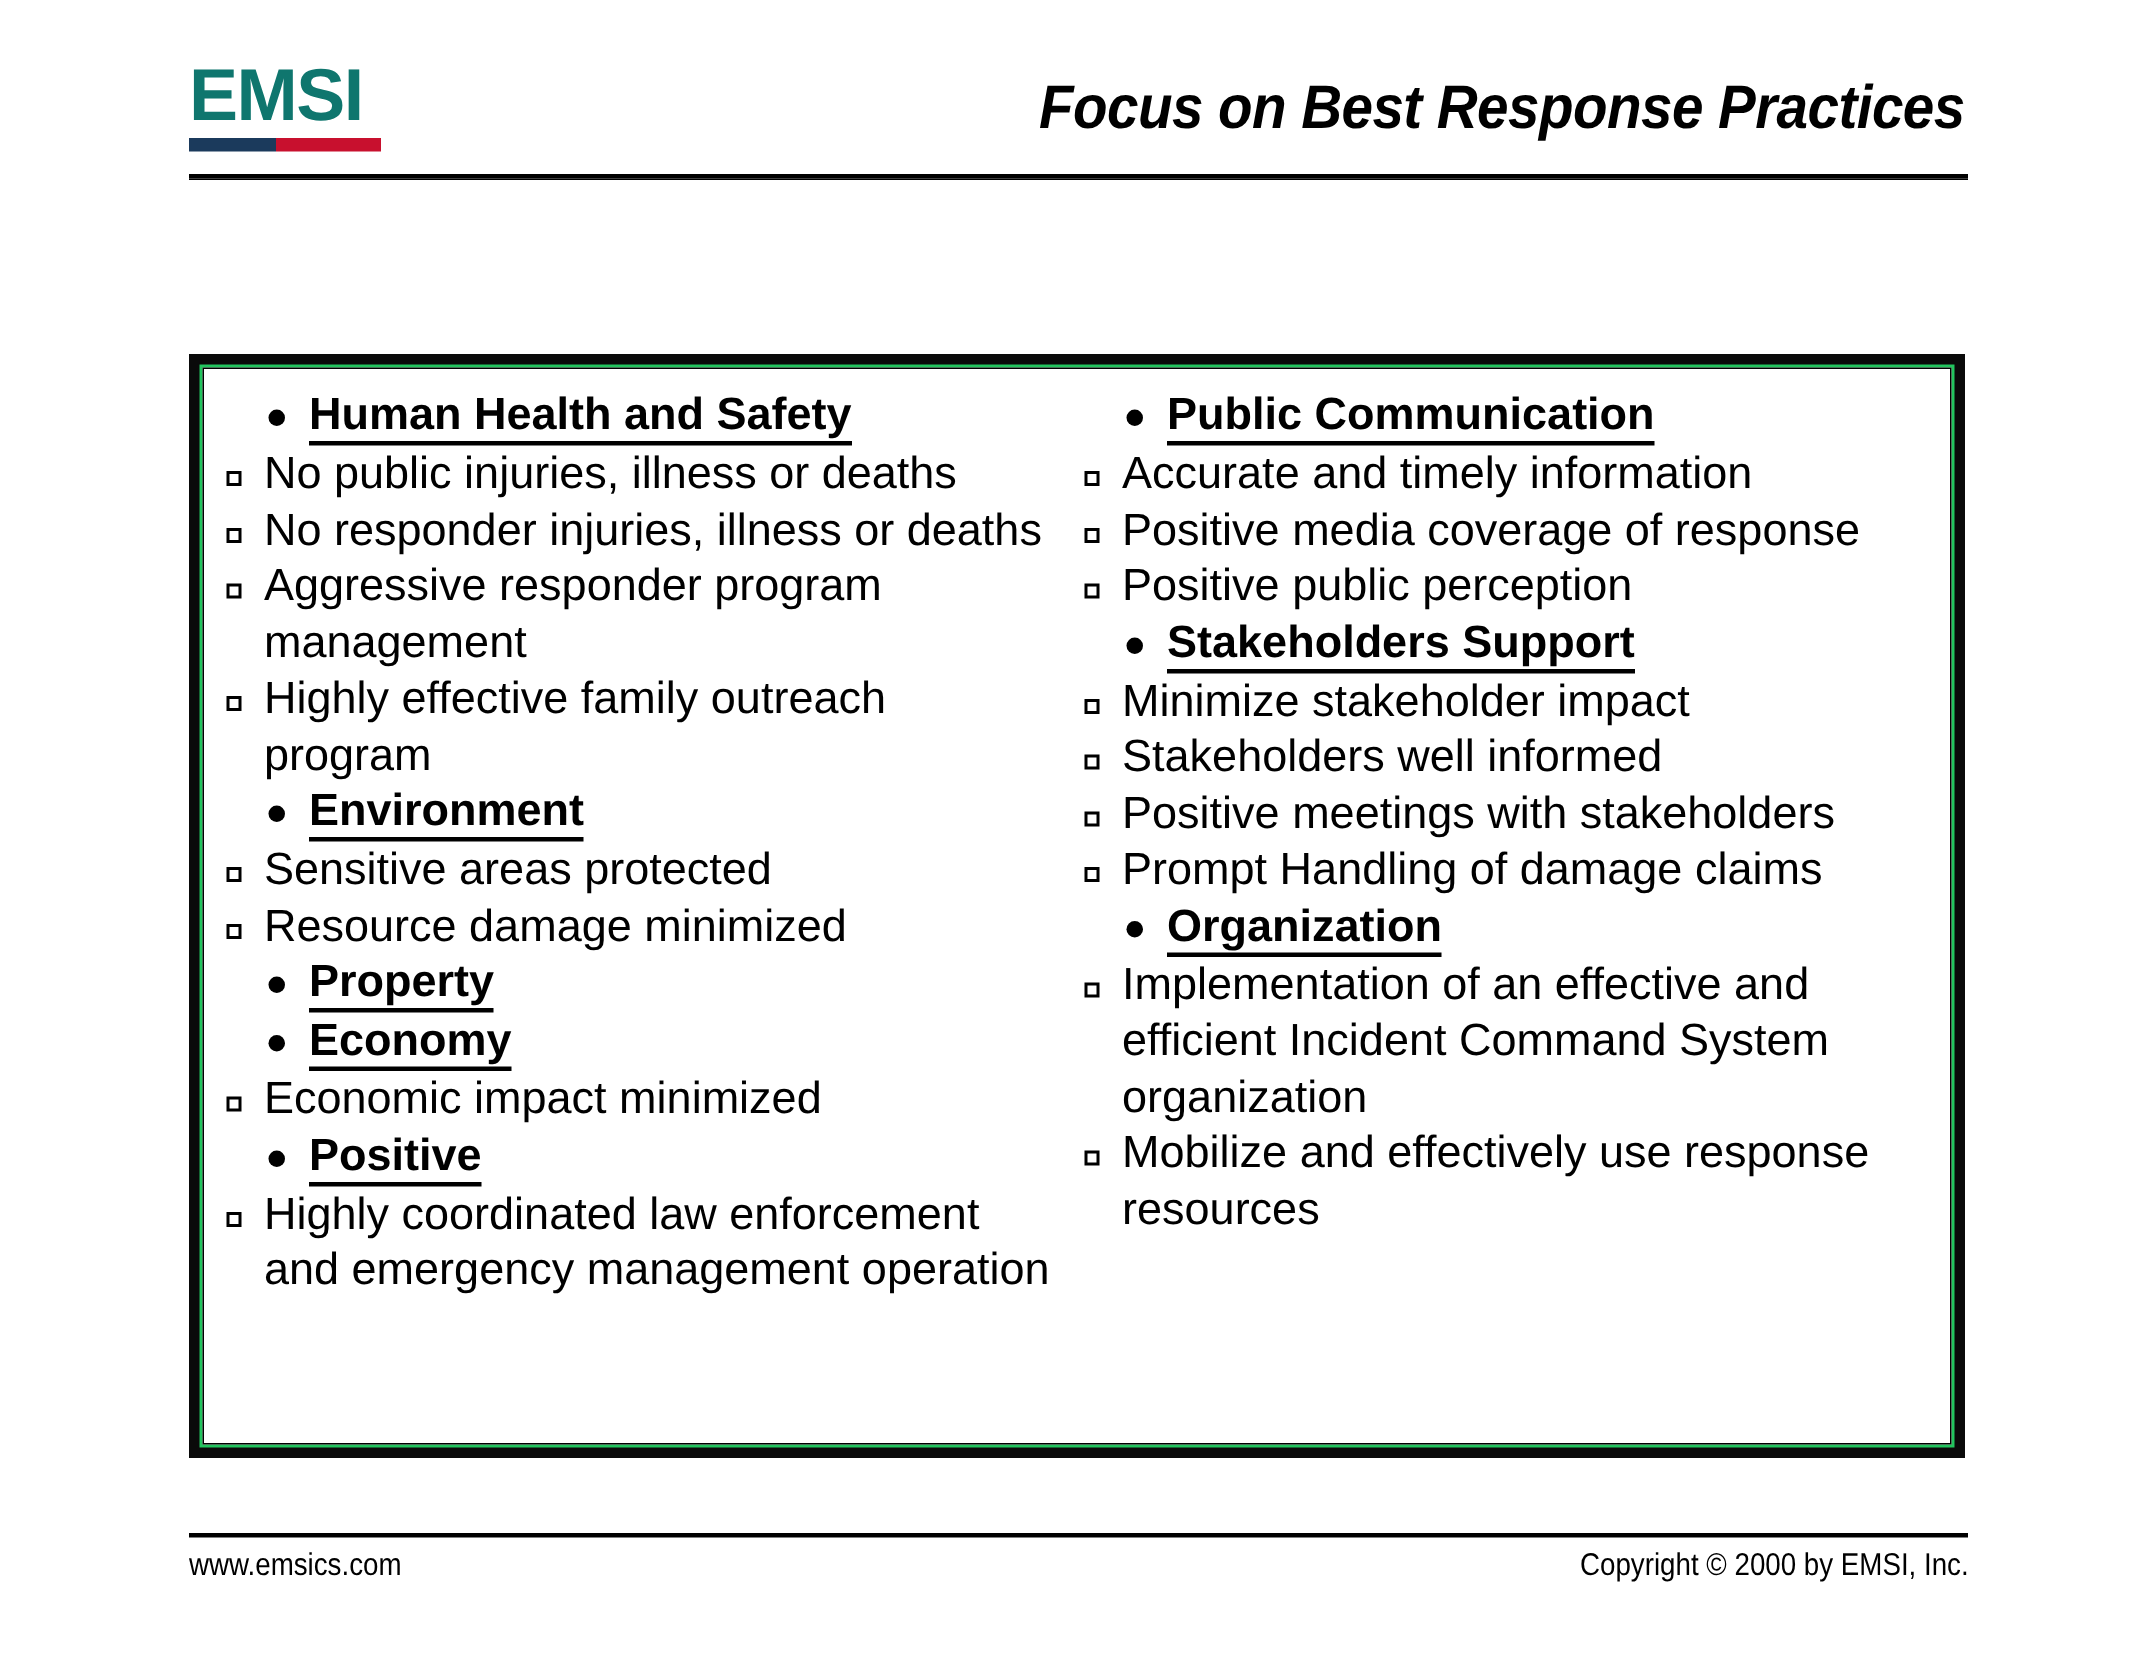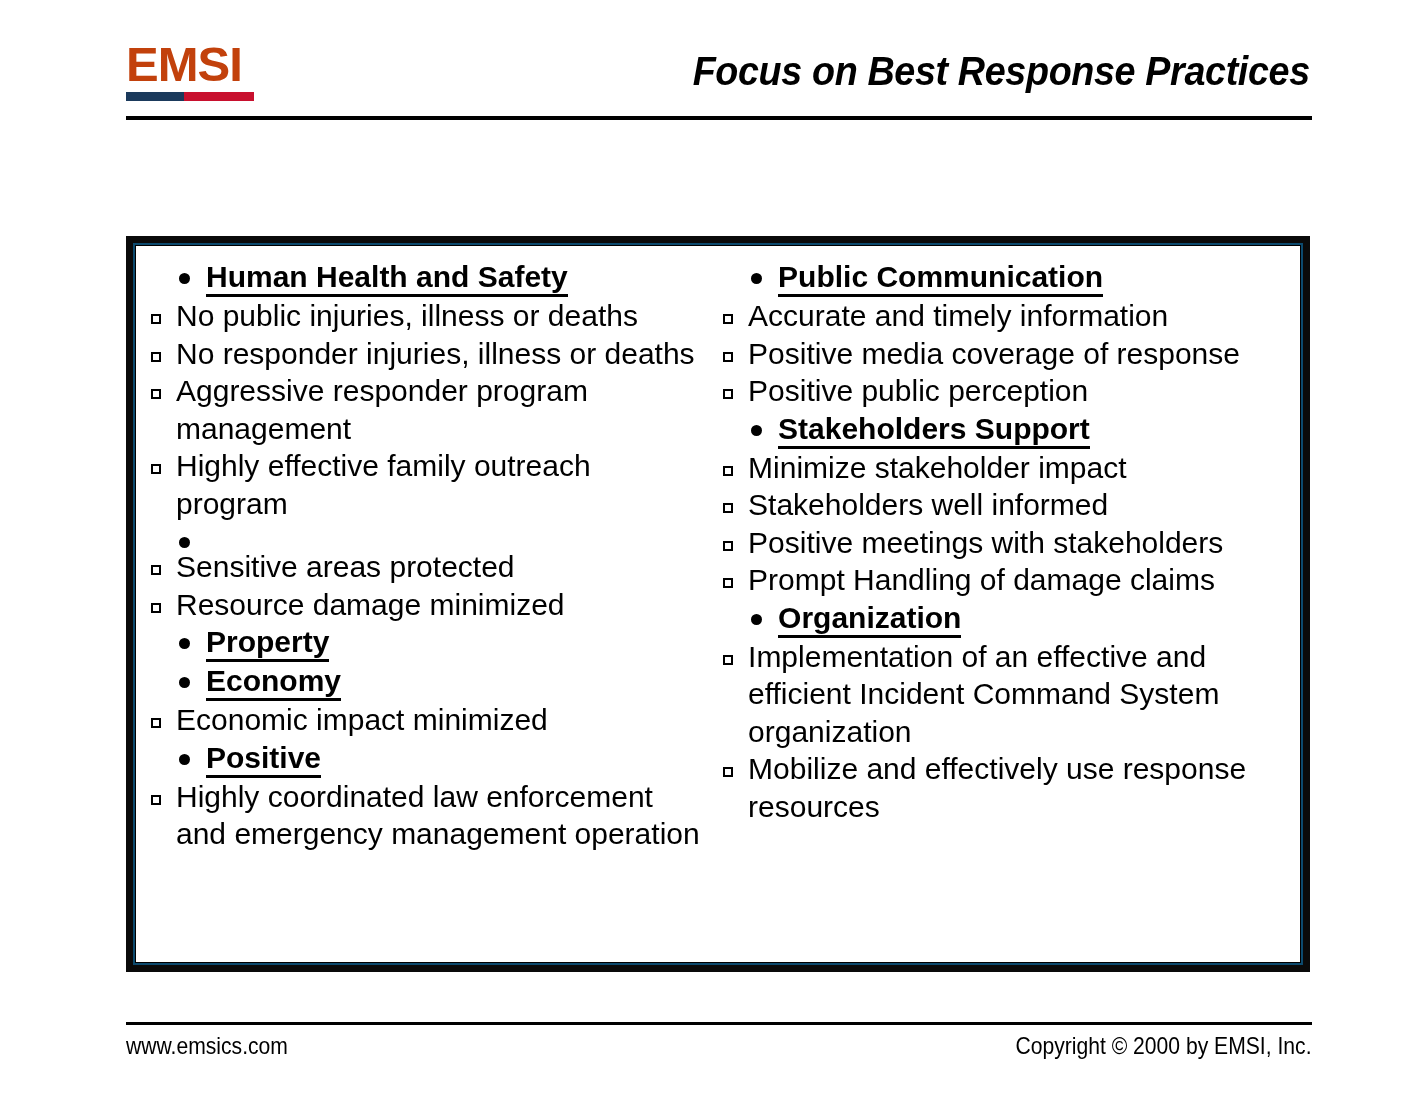--- a/index.html
+++ b/index.html
@@ -29,21 +29,21 @@
     left: 0;
     top: 0;
     width: 130px;
   }
   .logo-text {
     font-family: "Liberation Sans", sans-serif;
     font-weight: bold;
     font-size: 49px;
     letter-spacing: -1px;
     line-height: 1;
-    color: #c2410c;
+    color: #0f766e;
     white-space: nowrap;
   }
   .logo-rule {
     margin-top: 3px;
     width: 128px;
     height: 9px;
     display: flex;
   }
   .logo-rule .seg-blue {
     width: 45%;
@@ -80,21 +80,21 @@
 
   
   .content-box {
     position: absolute;
     left: 126px;
     top: 236px;
     width: 1184px;
     height: 736px;
     box-sizing: border-box;
     border: 7px solid #0a0a0a;
-    background: #0c4a6e;
+    background: #22c55e;
   }
   .content-inner {
     position: absolute;
     inset: 2px;
     border: 1px solid #000;
     background: #fff;
     box-sizing: border-box;
     display: flex;
   }
 
@@ -171,21 +171,21 @@
     border-top: 3px solid #000;
   }
   .footer {
     position: absolute;
     left: 126px;
     top: 1032px;
     width: 1186px;
     display: flex;
     justify-content: space-between;
     font-family: "Liberation Sans Narrow", "Liberation Sans", sans-serif;
-    font-size: 24px;
+    font-size: 21px;
   }
   .footer span { transform: scaleX(0.88); transform-origin: left center; white-space: nowrap; }
   .footer .right { transform-origin: right center; }
 </style>
 </head>
 <body>
 
 <div class="header">
 
   <div class="logo-block">
@@ -232,20 +232,21 @@
         <div class="row">
           <div class="bullet-cell">
             <span class="sq"></span>
           </div>
           <div class="row-text">Highly effective family outreach program</div>
         </div>
         <div class="row heading">
           <div class="bullet-cell">
             <span class="dot"></span>
           </div>
+          <div class="row-text"><span class="heading-label">Environment</span></div>
         </div>
         <div class="row">
           <div class="bullet-cell">
             <span class="sq"></span>
           </div>
           <div class="row-text">Sensitive areas protected</div>
         </div>
         <div class="row">
           <div class="bullet-cell">
             <span class="sq"></span>

